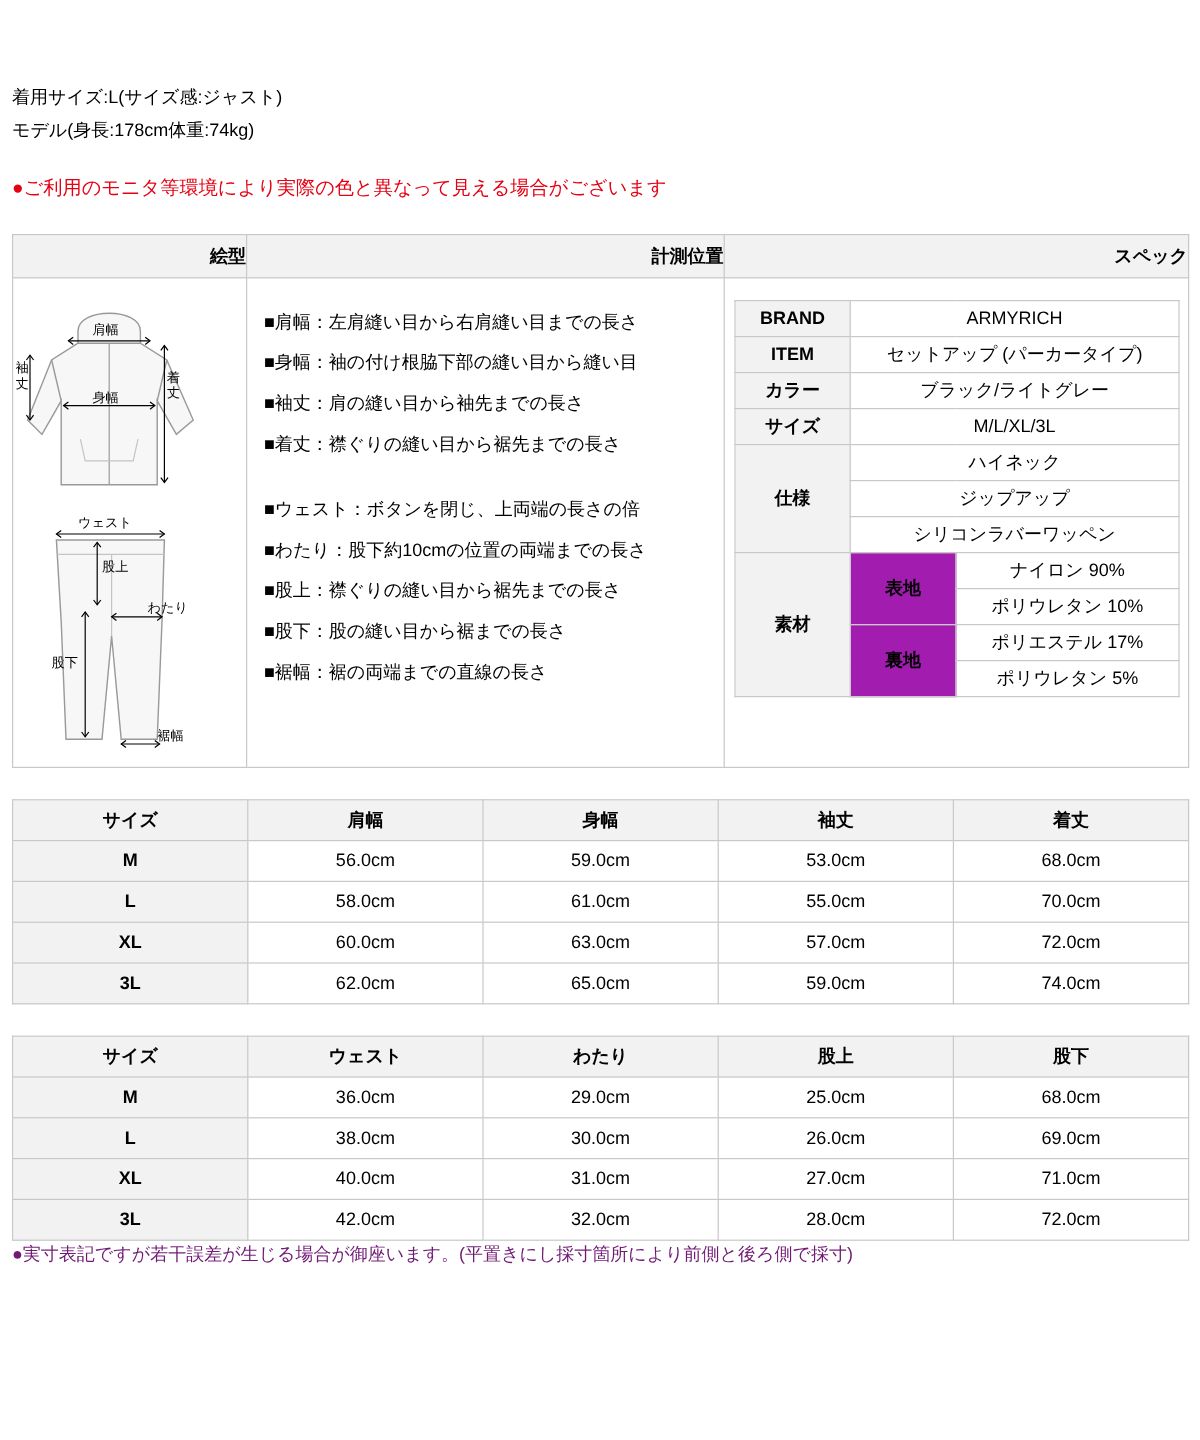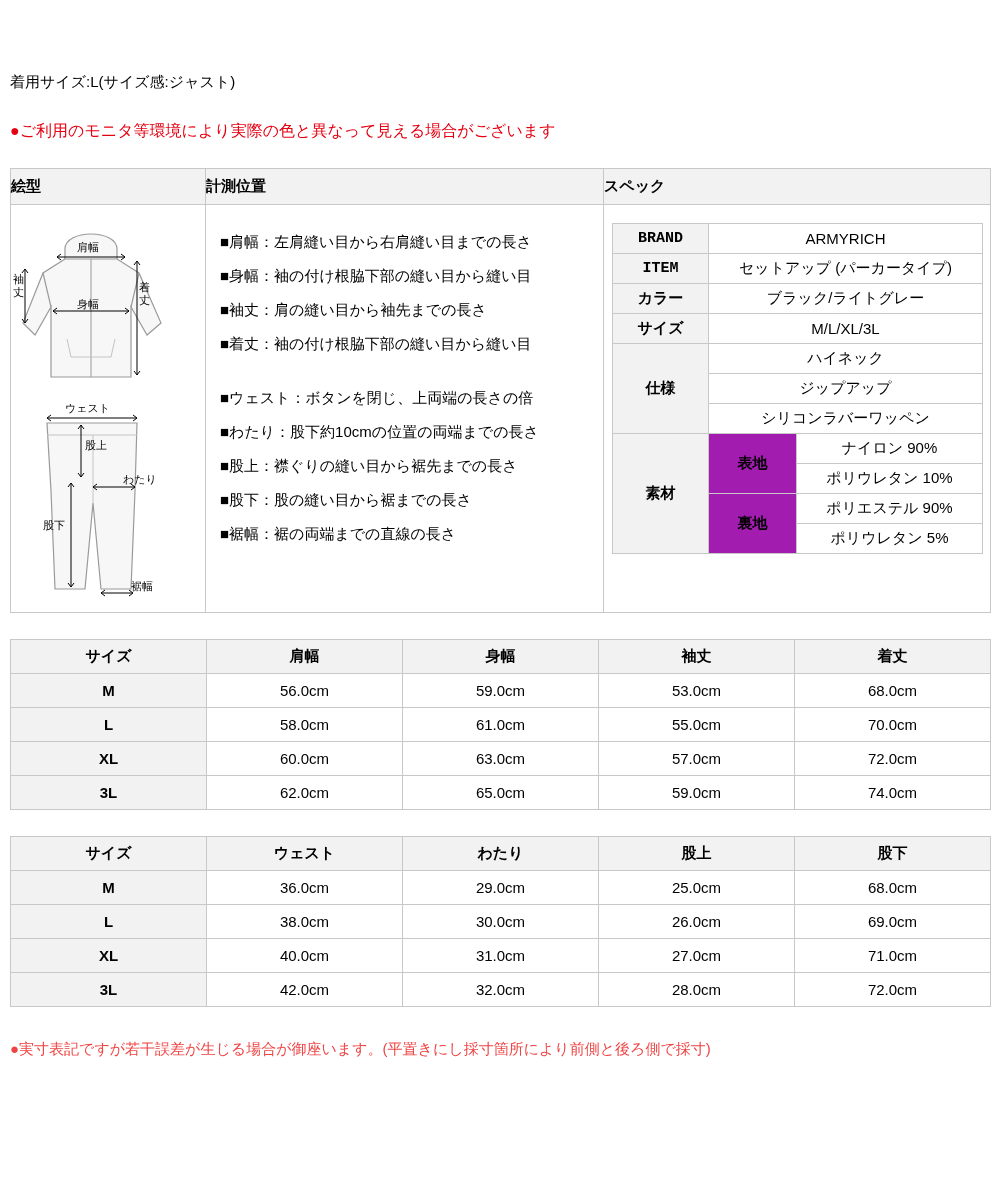--- a/index.html
+++ b/index.html
@@ -47,21 +47,21 @@
 
   
   .guide {
     margin-top: 24px;
   }
   .guide th {
     background: #f2f2f2;
     height: 36px;
     font-weight: bold;
     font-size: 15px;
-    text-align: left;
+    text-align: right;
     vertical-align: middle;
   }
 
   
   .figure-cell {
     width: 195px;
     padding: 6px 2px 6px 2px;
     vertical-align: top;
   }
   .figures { position: relative; width: 190px; height: 395px; }
@@ -81,21 +81,20 @@
     border: 1px solid #c8c8c8;
     height: 30px;
     font-size: 15px;
     text-align: center;
     vertical-align: middle;
   }
   table.spec td.lbl {
     background: #f2f2f2;
     font-weight: bold;
     width: 96px;
-    font-family: Liberation Mono, monospace;
   }
   table.spec td.sublbl {
     background: #a21caf;
     font-weight: bold;
     width: 96px;
   }
 
   
   .sizetable { margin-top: 26px; }
   .sizetable th {
@@ -112,40 +111,40 @@
     vertical-align: middle;
     font-size: 15px;
   }
   .sizetable td.rowhead {
     background: #f2f2f2;
     font-weight: bold;
   }
 
   
   .bottom-note {
-    margin-top: 30px;
-    color: #ef4444;
+    color: #701a75;
     font-size: 15px;
     line-height: 24px;
   }
 
   
   .fig-label {
     font-family: "Liberation Sans", "DejaVu Sans", sans-serif;
     font-size: 11px;
     fill: #000;
   }
 </style>
 </head>
 <body>
 
 <div class="page">
 
   <div class="notes">
     <div>着用サイズ:L(サイズ感:ジャスト)</div>
+    <div>モデル(身長:178cm体重:74kg)</div>
     <div class="notes-gap"></div>
     <div class="note-red">●ご利用のモニタ等環境により実際の色と異なって見える場合がございます</div>
   </div>
 
   <table class="guide">
     <colgroup>
       <col style="width:195px">
       <col style="width:398px">
       <col style="width:387px">
     </colgroup>
@@ -247,21 +246,21 @@
             <text class="fig-label" x="118" y="379">裾幅</text>
           </svg>
         </div>
       </td>
 
       <td class="measure-cell">
         <div class="measure-list">
           <div>■肩幅：左肩縫い目から右肩縫い目までの長さ</div>
           <div>■身幅：袖の付け根脇下部の縫い目から縫い目</div>
           <div>■袖丈：肩の縫い目から袖先までの長さ</div>
-          <div>■着丈：袖の付け根脇下部の縫い目から縫い目</div>
+          <div>■着丈：襟ぐりの縫い目から裾先までの長さ</div>
         </div>
         <div class="measure-gap"></div>
         <div class="measure-list">
           <div>■ウェスト：ボタンを閉じ、上両端の長さの倍</div>
           <div>■わたり：股下約10cmの位置の両端までの長さ</div>
           <div>■股上：襟ぐりの縫い目から裾先までの長さ</div>
           <div>■股下：股の縫い目から裾までの長さ</div>
           <div>■裾幅：裾の両端までの直線の長さ</div>
         </div>
       </td>
@@ -303,21 +302,21 @@
           <tr>
             <td class="lbl" rowspan="4">素材</td>
             <td class="sublbl" rowspan="2">表地</td>
             <td>ナイロン 90%</td>
           </tr>
           <tr>
             <td>ポリウレタン 10%</td>
           </tr>
           <tr>
             <td class="sublbl" rowspan="2">裏地</td>
-            <td>ポリエステル 90%</td>
+            <td>ポリエステル 17%</td>
           </tr>
           <tr>
             <td>ポリウレタン 5%</td>
           </tr>
         </tbody>
             </table>
       </td>
     </tr>
   </tbody>
     </table>

